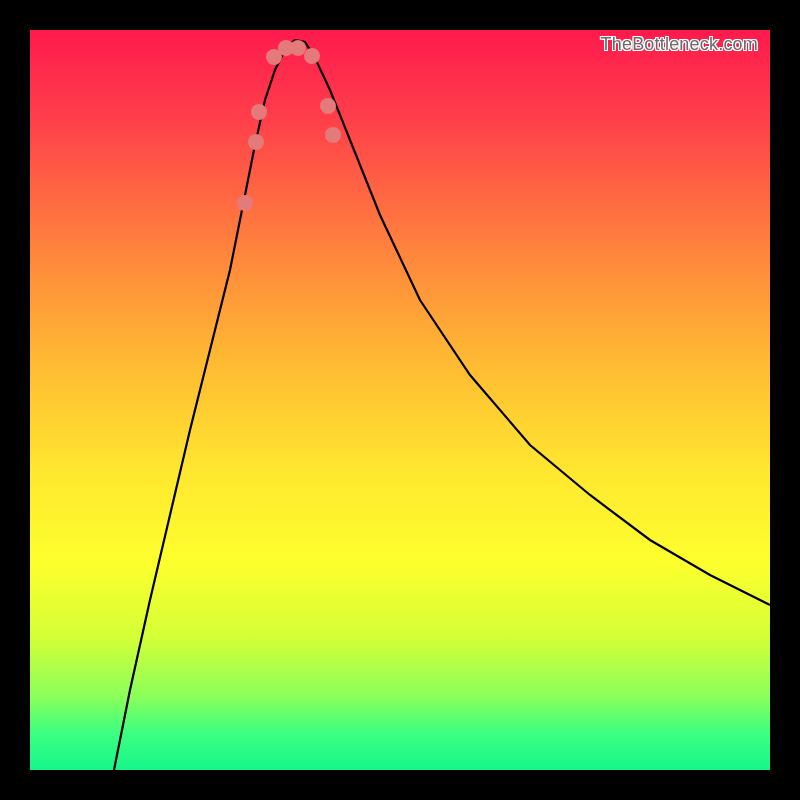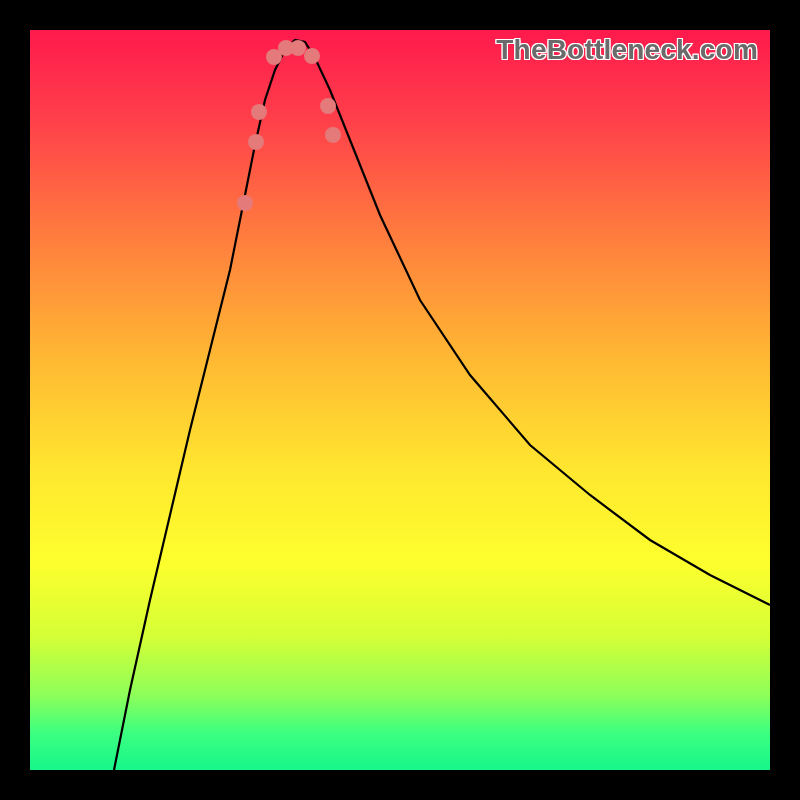--- a/index.html
+++ b/index.html
@@ -27,22 +27,22 @@
       #8cff5a 90%,
       #3cff80 95%,
       #16f68a 100%
     );
   }
   .watermark {
     position: absolute;
     top: 4px;
     right: 12px;
     font-family: Arial, Helvetica, sans-serif;
-    font-size: 28px;
-    font-weight: bold;
+    font-size: 18px;
+    font-weight: normal;
     color: #6a6a6a;
     -webkit-text-stroke: 2px #ffffff;
     paint-order: stroke fill;
     text-shadow:
       -1px -1px 0 #fff, 1px -1px 0 #fff,
       -1px 1px 0 #fff, 1px 1px 0 #fff;
     letter-spacing: 0.2px;
   }
   svg.curve {
     position: absolute;

